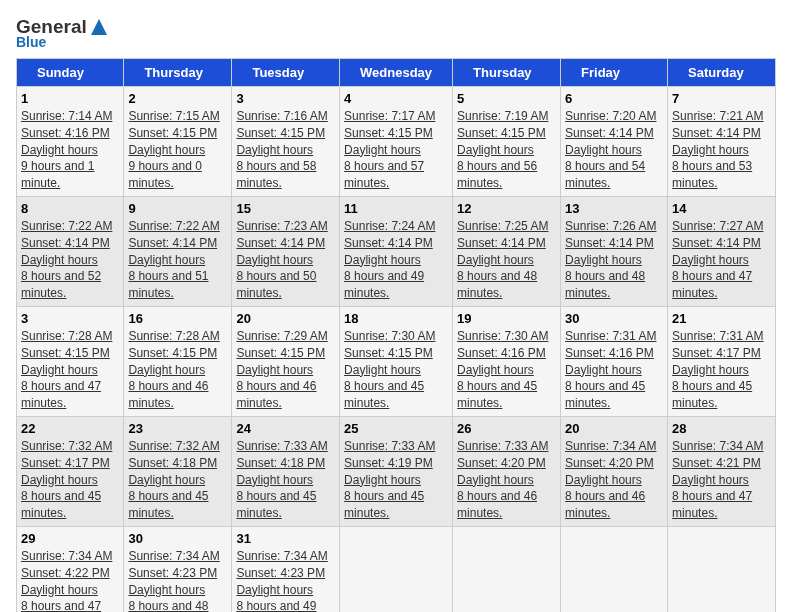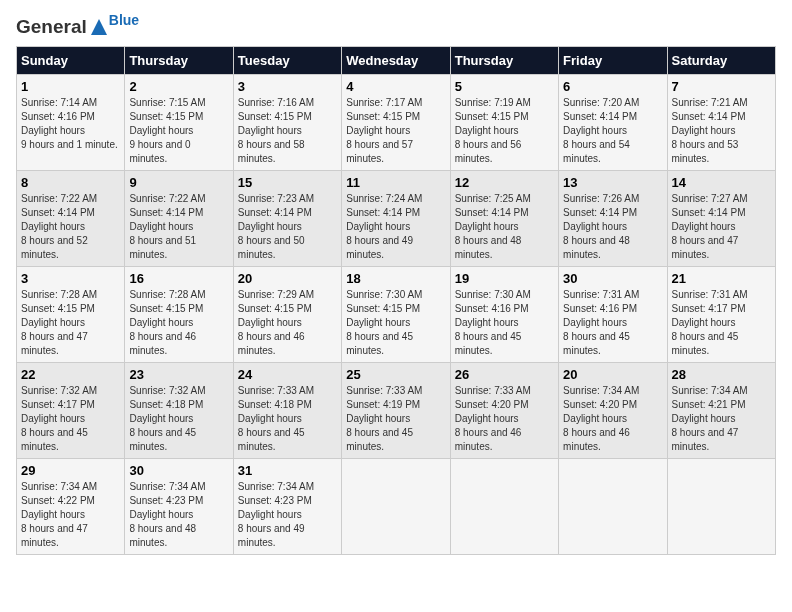--- a/index.html
+++ b/index.html
@@ -11,44 +11,44 @@
       padding: 16px;
     }
     .header-area {
       display: flex;
       justify-content: space-between;
       align-items: flex-start;
       margin-bottom: 8px;
     }
     .logo {
       display: flex;
-      flex-direction: row;
+      flex-direction: column;
       align-items: flex-start;
     }
     .title-area {
       text-align: right;
     }
     .month-title {
       font-size: 36px;
       font-weight: bold;
       color: #333;
     }
     .subtitle {
       font-size: 16px;
       color: #333;
     }
     table {
       width: 100%;
       border-collapse: collapse;
       font-size: 11px;
     }
     thead tr th {
-      background-color: #0f172a;
+      background-color: #1d4ed8;
       color: #fff;
-      padding: 6px 4px;
+      padding: 6px 20px;
       text-align: left;
       font-size: 13px;
       font-weight: bold;
       border: 1px solid #ccc;
     }
     tbody tr td {
       border: 1px solid #ccc;
       vertical-align: top;
       padding: 4px;
       min-height: 70px;
@@ -61,23 +61,24 @@
     tbody tr:nth-child(even) td {
       background-color: #e8e8e8;
     }
     .day-num {
       font-size: 13px;
       font-weight: bold;
       display: block;
       margin-bottom: 2px;
     }
     .day-info {
-      font-size: 10px;
+      font-size: 12px;
       color: #333;
       line-height: 1.4;
+      text-decoration: underline;
     }
     .empty-cell {
       background-color: #f5f5f5;
     }
   </style>
 </head>
 <body>
 
 <div class="header-area">
   <div class="logo">

